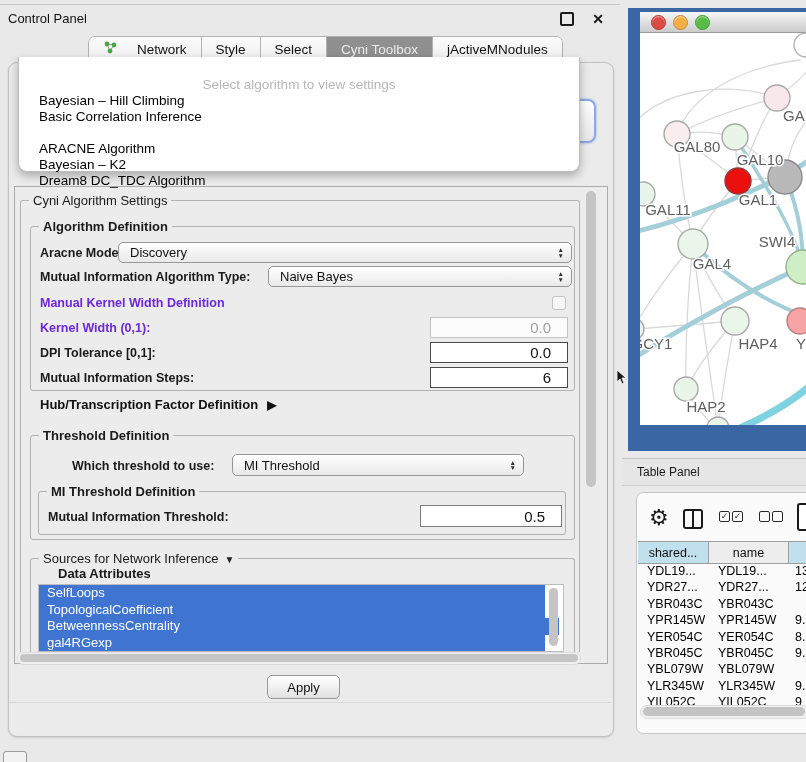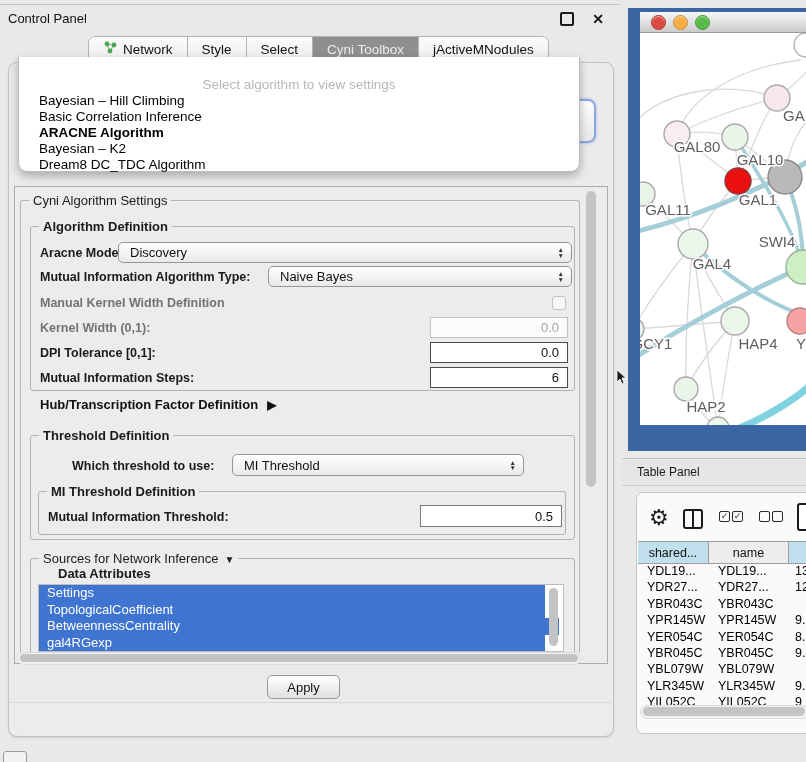--- a/index.html
+++ b/index.html
@@ -13,47 +13,47 @@
   .close-btn{font-size:14px;font-weight:bold;color:#111;line-height:14px;}
   .close-btn::before{content:"✕";}
   .main-panel{position:absolute;left:8px;top:62px;width:604px;height:673px;background:#ebebeb;
        border:1px solid #c2c2c2;border-radius:9px;box-shadow:0 1px 2px rgba(0,0,0,.12);}
   .panel-bottom-strip{position:absolute;left:9px;top:702px;width:602px;height:32px;background:#ececec;
        border-top:1px solid #d8d8d8;border-radius:0 0 9px 9px;}
   
   .tabbar{position:absolute;height:24px;display:flex;border:1px solid #b2b2b2;overflow:hidden;background:#f6f6f6;z-index:6;}
   #top-tabs{left:88px;top:36px;border-radius:7px 7px 0 0;}
   #bottom-tabs{left:141px;top:706px;height:25px;border-radius:6px;}
-  .tab{display:flex;align-items:center;gap:6px;padding:0 14px;font-size:13.5px;color:#111;
+  .tab{display:flex;align-items:center;gap:20px;padding:0 14px;font-size:13.5px;color:#111;
        background:linear-gradient(#fbfbfb,#eeeeee);border-right:1px solid #b2b2b2;}
   .tab:last-child{border-right:none;}
   .tab.sel{background:#8f8f8f;color:#ececec;}
   
   .dd{position:absolute;left:18px;top:57px;width:560px;height:114px;background:#fff;border:1px solid #bdbdbd;
        border-top:none;border-radius:0 0 9px 9px;box-shadow:0 4px 10px rgba(0,0,0,.28);z-index:30;}
   .dd-ph{height:16px;text-align:center;color:#b7b7b7;font-size:13.5px;padding-top:20px;}
   .dd-item{height:16px;font-size:13.5px;color:#000;padding-left:20px;white-space:nowrap;}
-  .dd-item.bold{font-weight:bold;}
+  .dd-item.bold{font-weight:normal;margin-top:16px;}
   .combo-frag{position:absolute;left:572px;top:99px;width:20px;height:40px;border:2px solid #8aa9e0;
        border-radius:8px;background:linear-gradient(#fdfdfd,#e8e8e8);box-shadow:0 0 3px #9bb5e5;z-index:5;}
   
   .scroll-area{position:absolute;left:14px;top:186px;width:594px;height:478px;background:#ececec;border:1px solid #ababab;box-sizing:border-box;}
   fieldset.grp{position:absolute;margin:0;padding:0;border:1px solid #b2b2b2;border-radius:3px;background:transparent;box-sizing:border-box;}
   fieldset.grp.cut{border-bottom:none;border-radius:3px 3px 0 0;}
   .grp legend{font-size:13px;margin-left:8px;padding:0 4px;color:#1a1a1a;}
   .legend-blue{color:#2727d3;font-weight:bold;font-size:12.5px;}
   .legend-green{color:#2fd12f;font-weight:bold;font-size:12.5px;}
   .lbl{position:absolute;font-size:12.5px;font-weight:bold;color:#1a1a1a;white-space:nowrap;}
-  .lbl.dis{color:#737373;}
+  .lbl.dis{color:#6d28d9;}
   .combo{position:absolute;display:flex;align-items:center;border:1px solid #969696;border-radius:5px;
        background:linear-gradient(#ffffff,#e9e9e9);font-size:13px;color:#111;padding-left:11px;box-sizing:border-box;height:21px;}
   .stp{margin-left:auto;padding-right:7px;color:#333;display:flex;flex-direction:column;line-height:5.5px;font-size:6.5px;}
   .stp::before{content:"▲";}.stp::after{content:"▼";}
-  .field{position:absolute;background:#fff;border:1px solid #4a4a4a;font-size:13px;color:#111;
-       padding:0 8px;display:flex;align-items:center;justify-content:flex-end;box-sizing:border-box;height:21px;}
+  .field{position:absolute;background:#fff;border:1px solid #4a4a4a;font-size:15px;color:#111;
+       padding:0 16px;display:flex;align-items:center;justify-content:flex-end;box-sizing:border-box;height:21px;}
   .field.dis{border:1px solid #c3c3c3;background:#fcfcfc;color:#a3a3a3;}
   .checkbox{position:absolute;width:14px;height:14px;border:1px solid #c3c3c3;border-radius:3px;background:#f7f7f7;box-sizing:border-box;}
   .hub-row{position:absolute;left:40px;top:397px;display:flex;align-items:center;gap:9px;font-size:13px;font-weight:600;color:#111;}
   .tri-r::before{content:"▶";font-size:12px;color:#111;}
   .tri-d{margin-left:6px;}
   .tri-d::before{content:"▼";font-size:10px;color:#222;}
   .attr-list{position:absolute;left:38px;top:584px;width:524px;height:66px;background:#fff;border:1px solid #bdbdbd;overflow:hidden;}
   .attr-item{height:16.5px;font-size:13px;color:#fff;padding-left:8px;box-sizing:border-box;}
   
   .sb-track{position:absolute;background:#f1f1f1;border:1px solid #dcdcdc;border-radius:7px;}
@@ -187,21 +187,21 @@
   <div class="field" style="left:420px;top:505px;width:142px;height:22px;border-color:#7a7a7a;">0.5</div>
 
   <fieldset class="grp cut" style="left:30px;top:551px;width:545px;height:101px;">
     <legend>
       <span>Sources for Network Inference</span><span class="tri-d"></span>
     </legend>
   </fieldset>
 
   <span class="lbl" style="left:38px;top:566px;font-size:13px;padding-left:20px;">Data Attributes</span>
   <div class="attr-list" id="attr-list">
-      <div class="attr-item" style="background: rgb(63, 116, 209); width: 506px;">Settings</div>
+      <div class="attr-item" style="background: rgb(63, 116, 209); width: 506px;">SelfLoops</div>
       <div class="attr-item" style="background: rgb(63, 116, 209); width: 506px;">TopologicalCoefficient</div>
       <div class="attr-item" style="background: rgb(63, 116, 209); width: 520px;">BetweennessCentrality</div>
       <div class="attr-item" style="background: rgb(63, 116, 209); width: 506px;">gal4RGexp</div>
     </div>
 
   <div class="sb-thumb" style="left:549px;top:588px;width:9px;height:58px;"></div>
 
   <div class="sb-thumb" style="left:586px;top:191px;width:10px;height:296px;"></div>
   <div class="sb-track" style="left:17px;top:652px;width:562px;height:11px;">
     <div class="sb-thumb" style="left:2px;top:1px;right:2px;height:8px;"></div>

